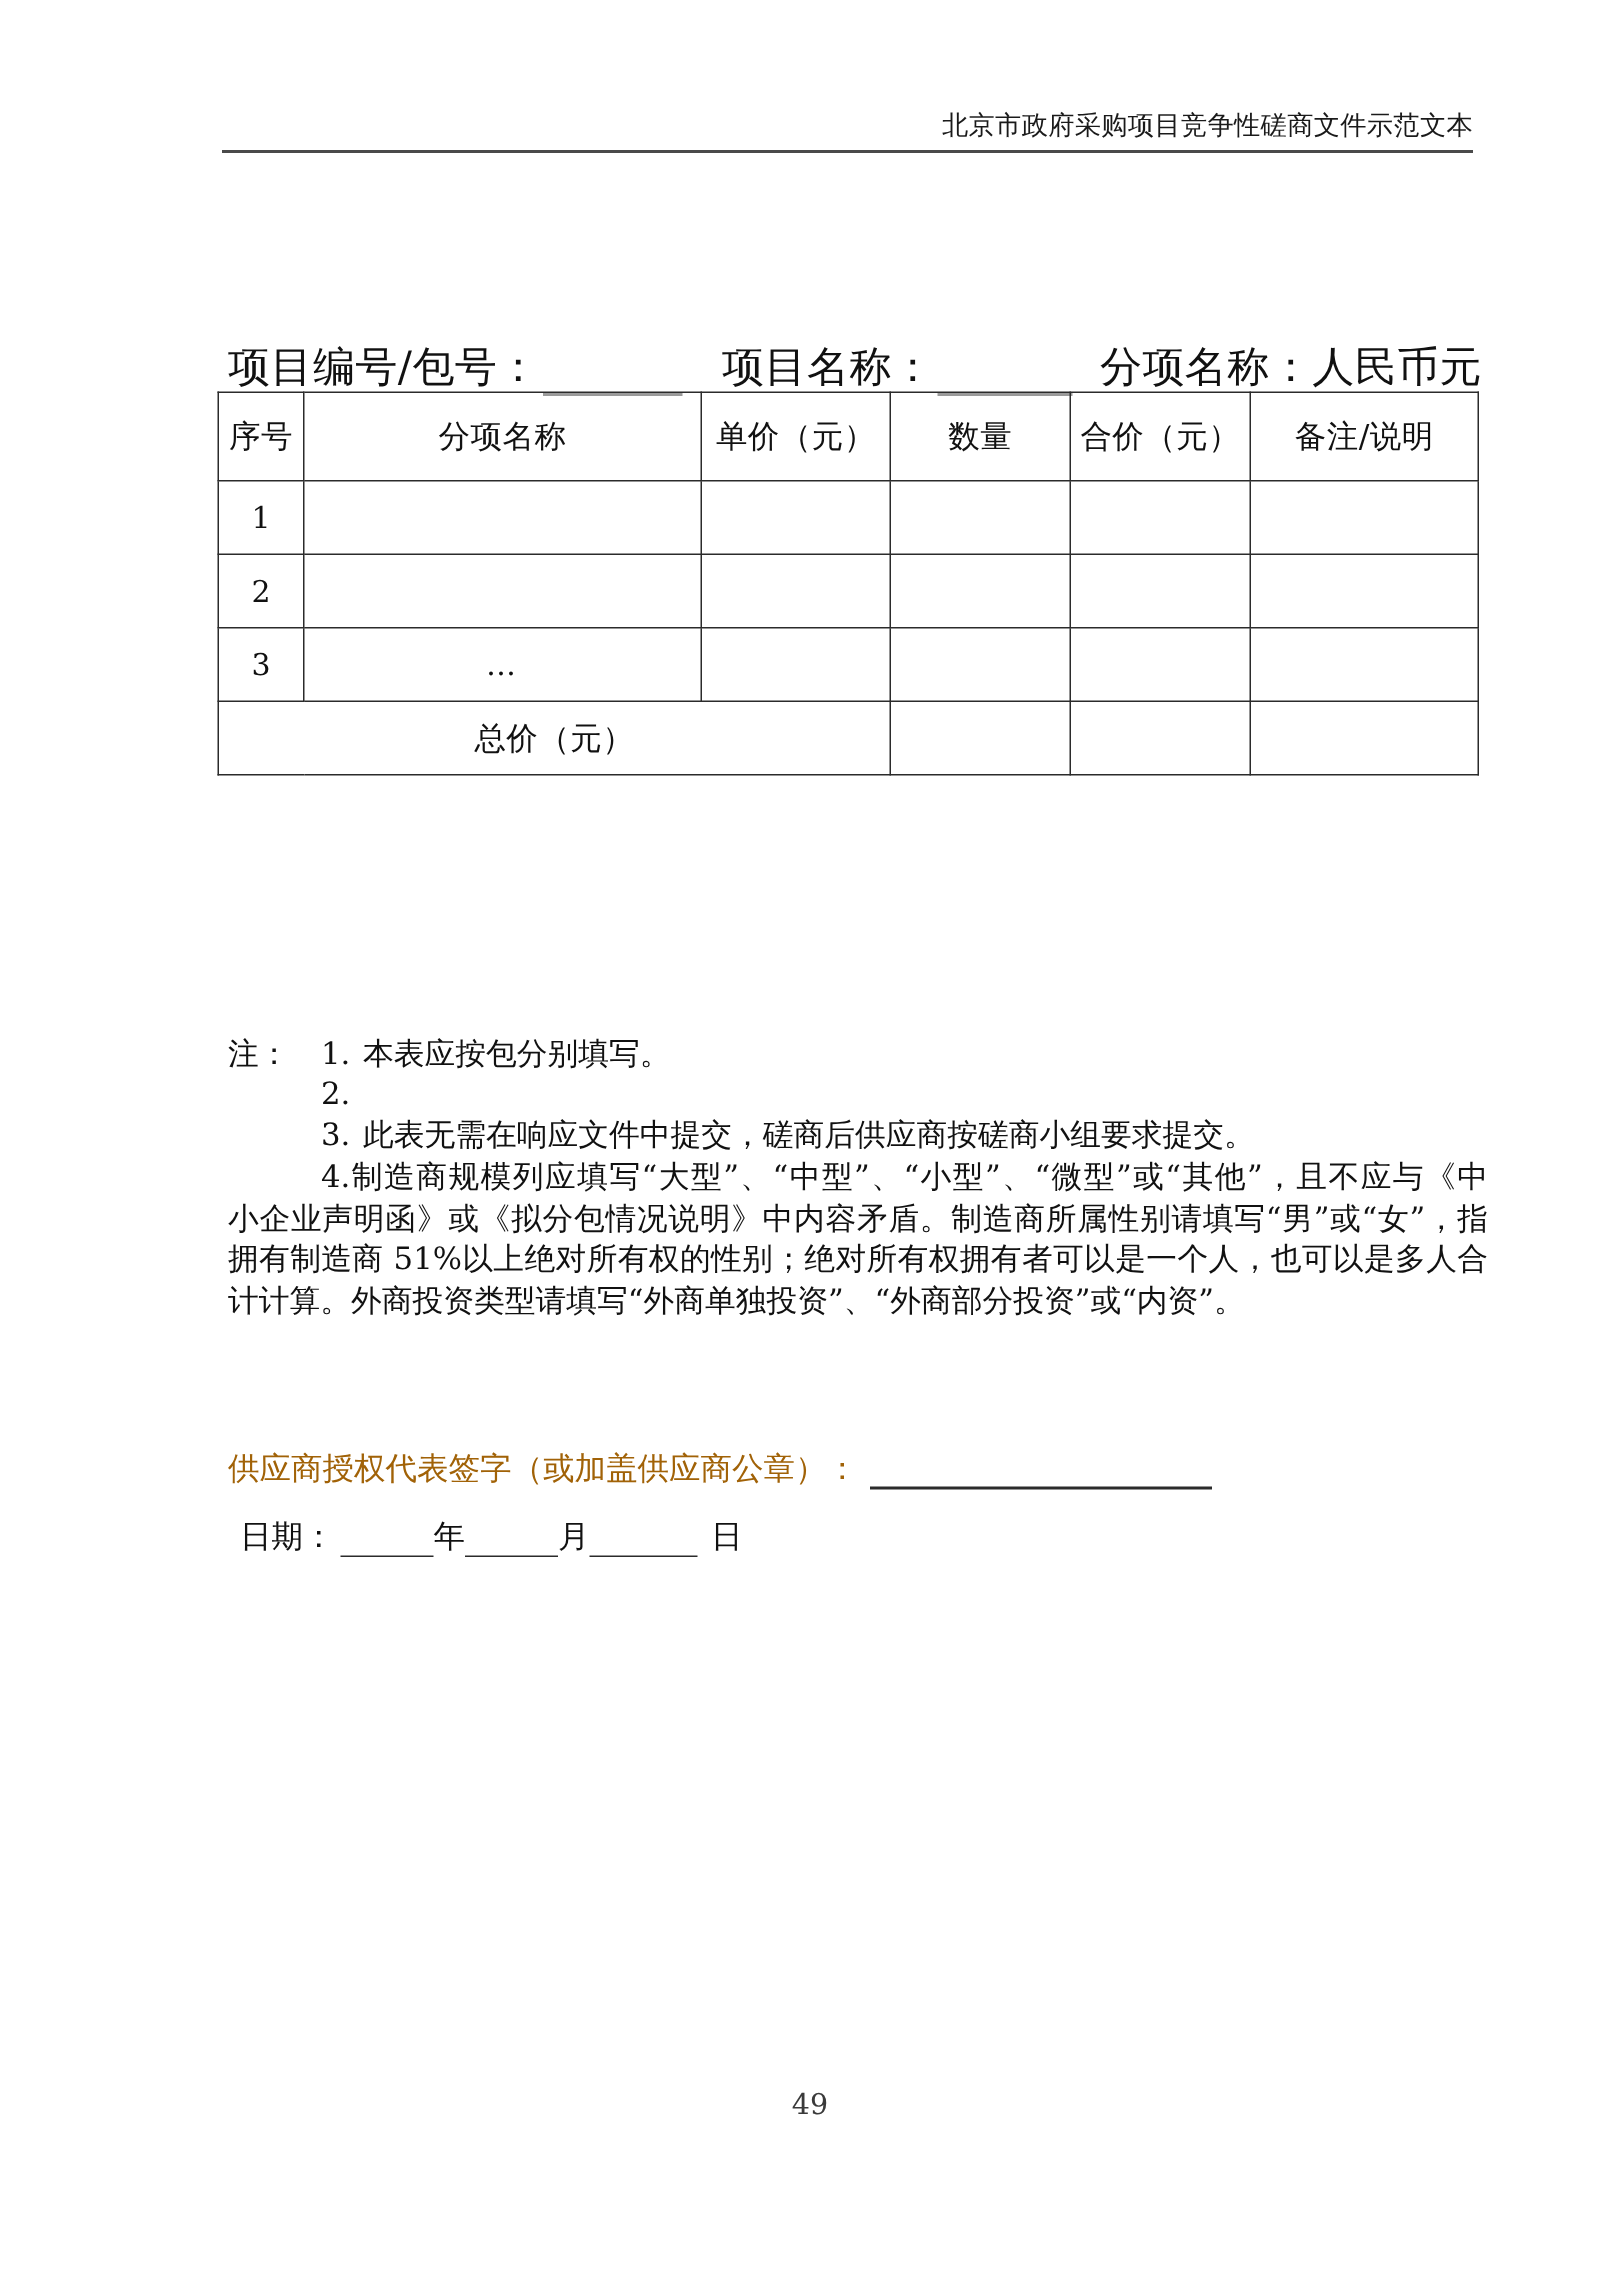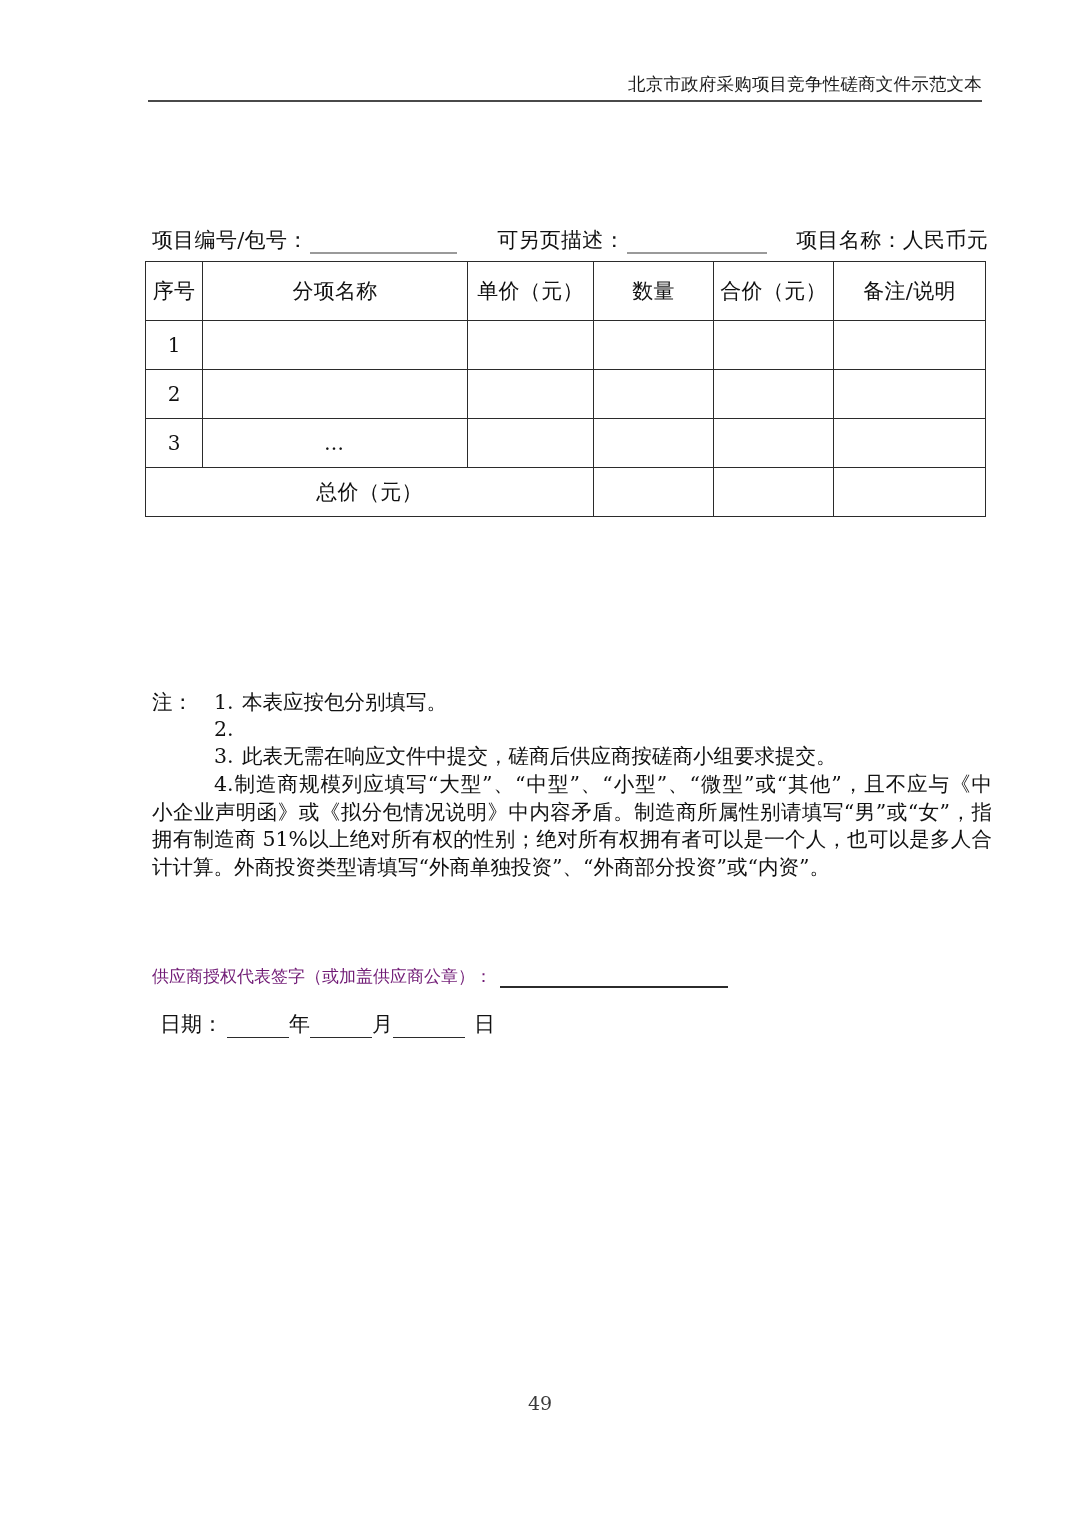--- a/index.html
+++ b/index.html
@@ -56,21 +56,21 @@
     display: inline-block;
     min-width: 58px;
   }
 
   
   .meta-line {
     position: absolute;
     left: 152px;
     top: 226px;
     width: 836px;
-    font-size: 21px;
+    font-size: 28px;
     color: #111111;
     white-space: nowrap;
     display: flex;
     align-items: flex-end;
   }
   .meta-label { letter-spacing: 0.3px; }
   .blank-fill {
     display: inline-block;
     border-bottom: 2px solid #9a9a9a;
     height: 17px;
@@ -163,22 +163,22 @@
   .note-wrap .lead {
     display: inline-block;
     width: 62px;
   }
 
   
   .signature-line {
     position: absolute;
     left: 152px;
     top: 965px;
-    font-size: 17px;
-    color: #701a75;
+    font-size: 21px;
+    color: #a16207;
     white-space: nowrap;
     display: flex;
     align-items: flex-end;
   }
   .sig-blank {
     display: inline-block;
     border-bottom: 2px solid #2b2b2b;
     width: 228px;
     height: 16px;
     margin-left: 8px;
@@ -224,24 +224,24 @@
   <div class="header-zone">
     <div class="header-text">北京市政府采购项目竞争性磋商文件示范文本</div>
     <div class="header-rule"></div>
   </div>
 
 
   <div class="meta-line">
     <span class="meta-label">项目编号/包号：</span>
     <span class="blank-fill blank-a"></span>
     <span class="gap-1"></span>
-    <span class="meta-label">可另页描述：</span>
+    <span class="meta-label">项目名称：</span>
     <span class="blank-fill blank-b"></span>
     <span class="gap-2"></span>
-    <span class="meta-label">项目名称：人民币元</span>
+    <span class="meta-label">分项名称：人民币元</span>
   </div>
 
   <table class="price-table">
     <colgroup>
       <col class="col-idx">
         <col class="col-name">
         <col class="col-unit">
       <col class="col-qty">
         <col class="col-sum">
         <col class="col-note">

